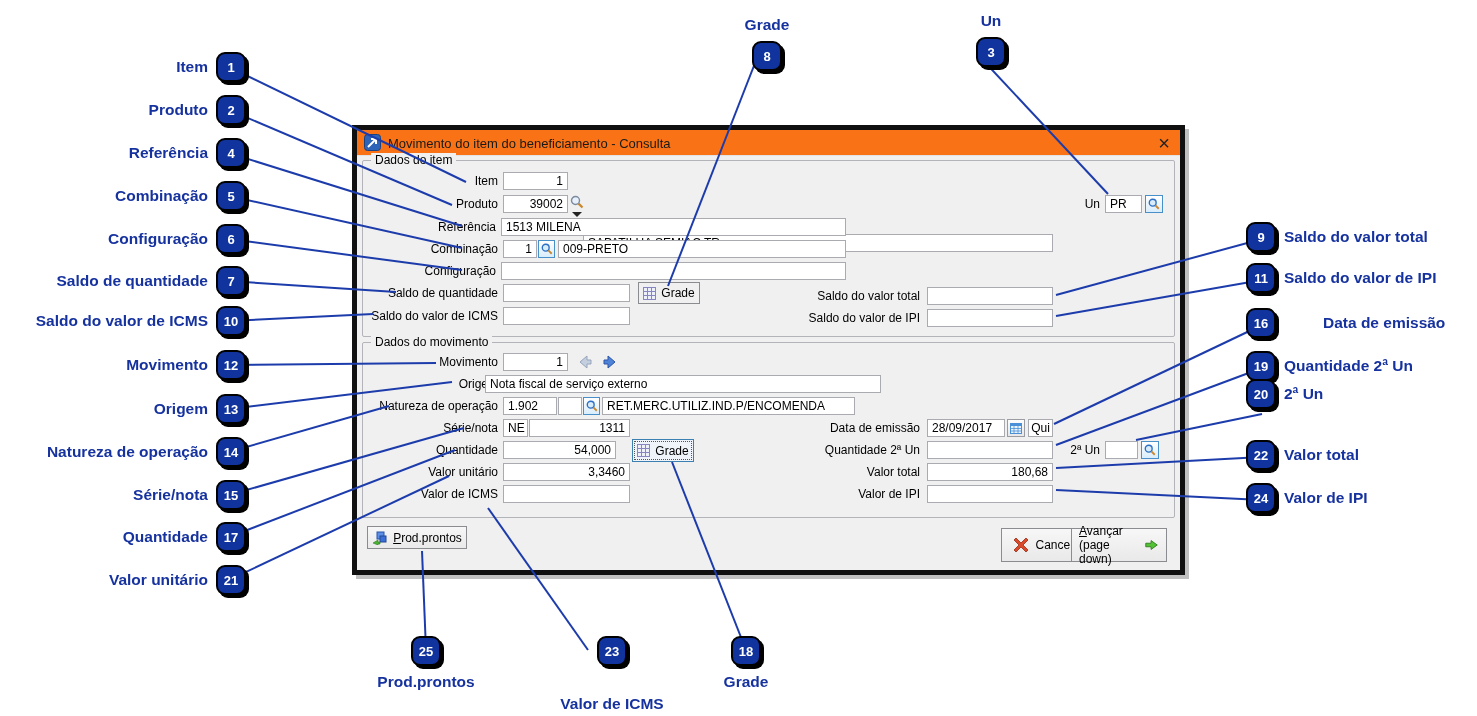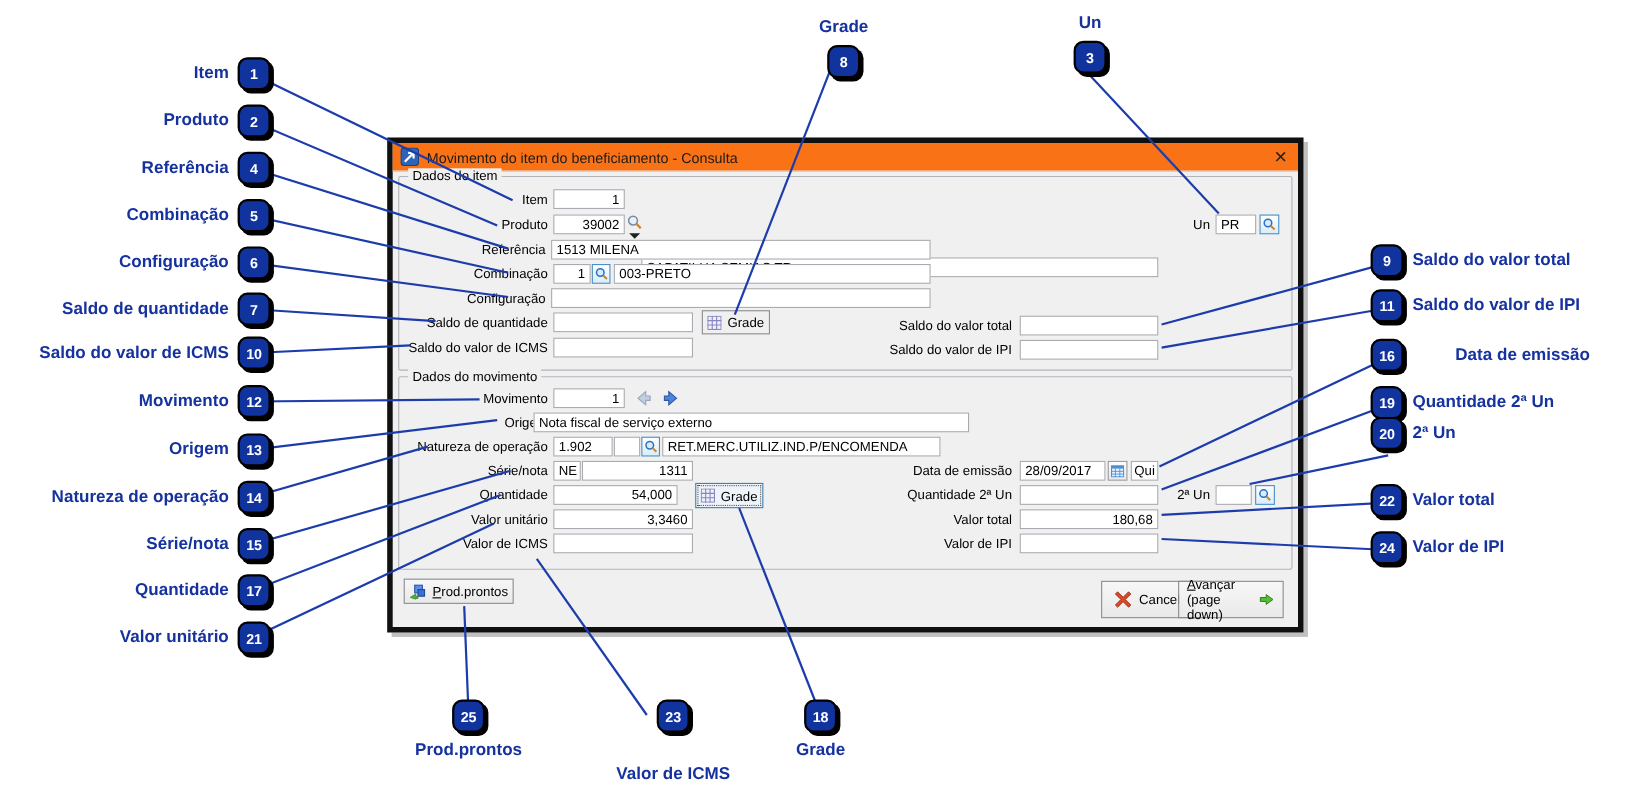--- a/index.html
+++ b/index.html
@@ -111,21 +111,21 @@
   <div class="fld" style="left:144px; top:88px; width:345px;">1513 MILENA</div>
 
   <span class="lbl" style="left:0; top:112px; width:141px;">Combinação</span>
   <div class="fld num" style="left:146px; top:110px; width:34px;">1</div>
   <div class="sq-btn" style="left:181px; top:110px; width:17px; height:18px;">
     <svg width="12" height="12" viewBox="0 0 14 14">
       <circle cx="5.5" cy="5.5" r="4" fill="#d8ecfa" stroke="#2c6fc4" stroke-width="1.6"></circle>
       <line x1="8.6" y1="8.6" x2="12.5" y2="12.5" stroke="#c9882e" stroke-width="2.2"></line>
     </svg>
   </div>
-  <div class="fld" style="left:201px; top:110px; width:288px;">003-PRETO</div>
+  <div class="fld" style="left:201px; top:110px; width:288px;">009-PRETO</div>
 
   <span class="lbl" style="left:0; top:134px; width:139px;">Configuração</span>
   <div class="fld" style="left:144px; top:132px; width:345px;"></div>
 
   <span class="lbl" style="left:0; top:156px; width:141px;">Saldo de quantidade</span>
   <div class="fld num" style="left:146px; top:154px; width:127px;"></div>
   <div class="grade-btn" style="left:281px; top:152px; width:62px;">
     <svg width="13" height="13" viewBox="0 0 13 13">
       <rect x="0.5" y="0.5" width="12" height="12" fill="#eef0fa" stroke="#8886c0"></rect>
       <path d="M0 4.5 h13 M0 8.5 h13 M4.5 0 v13 M8.5 0 v13" stroke="#8886c0" stroke-width="1"></path>

